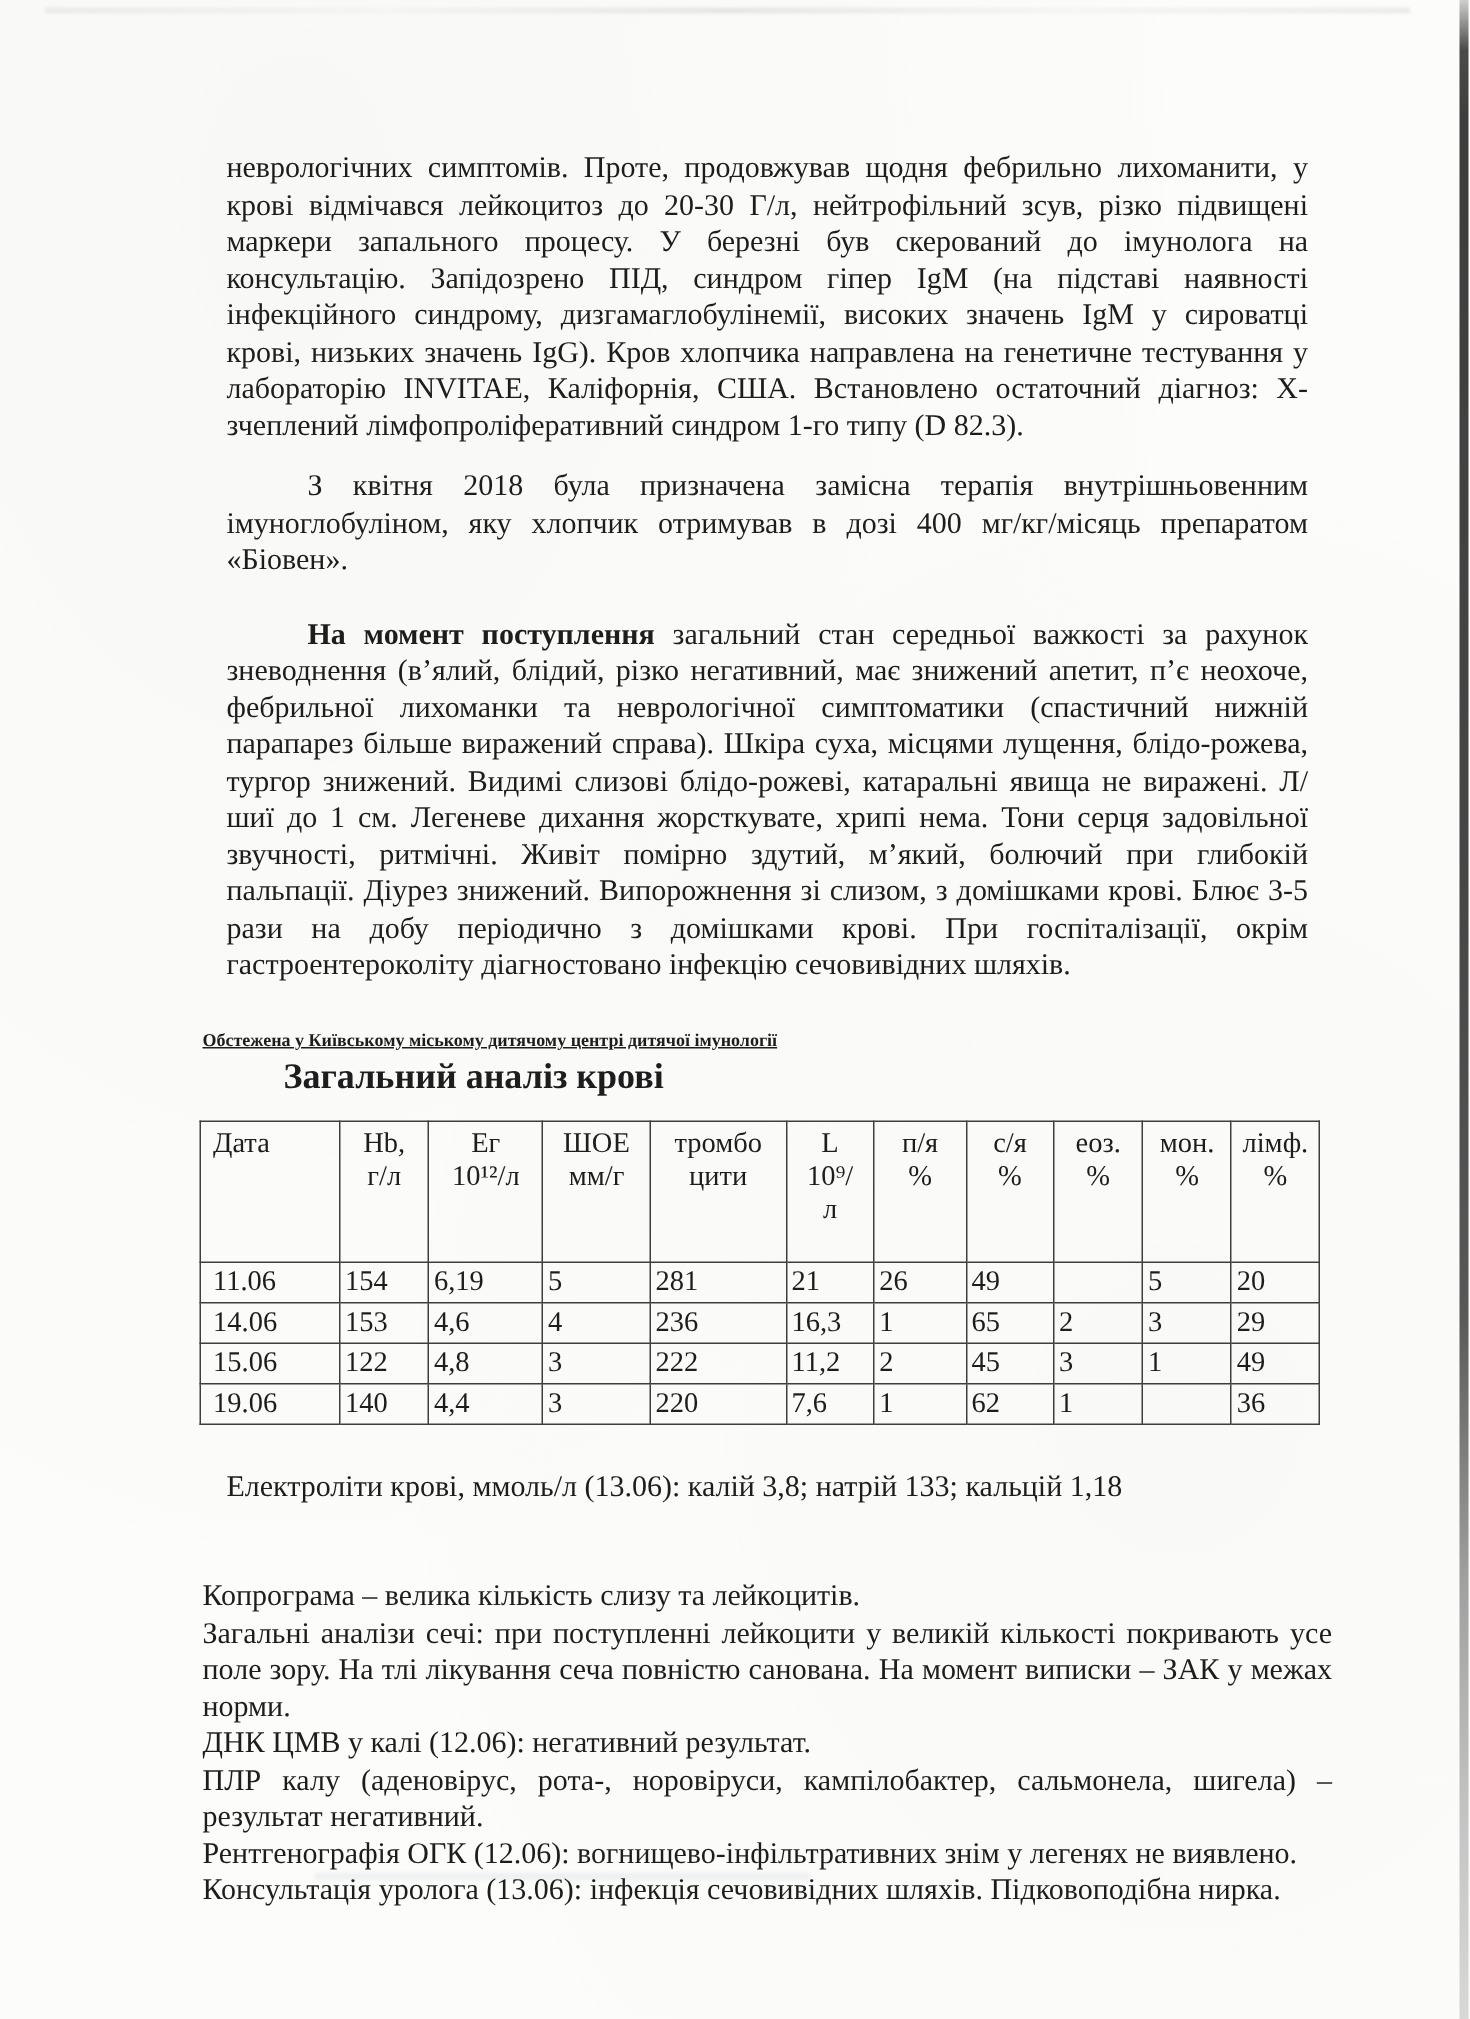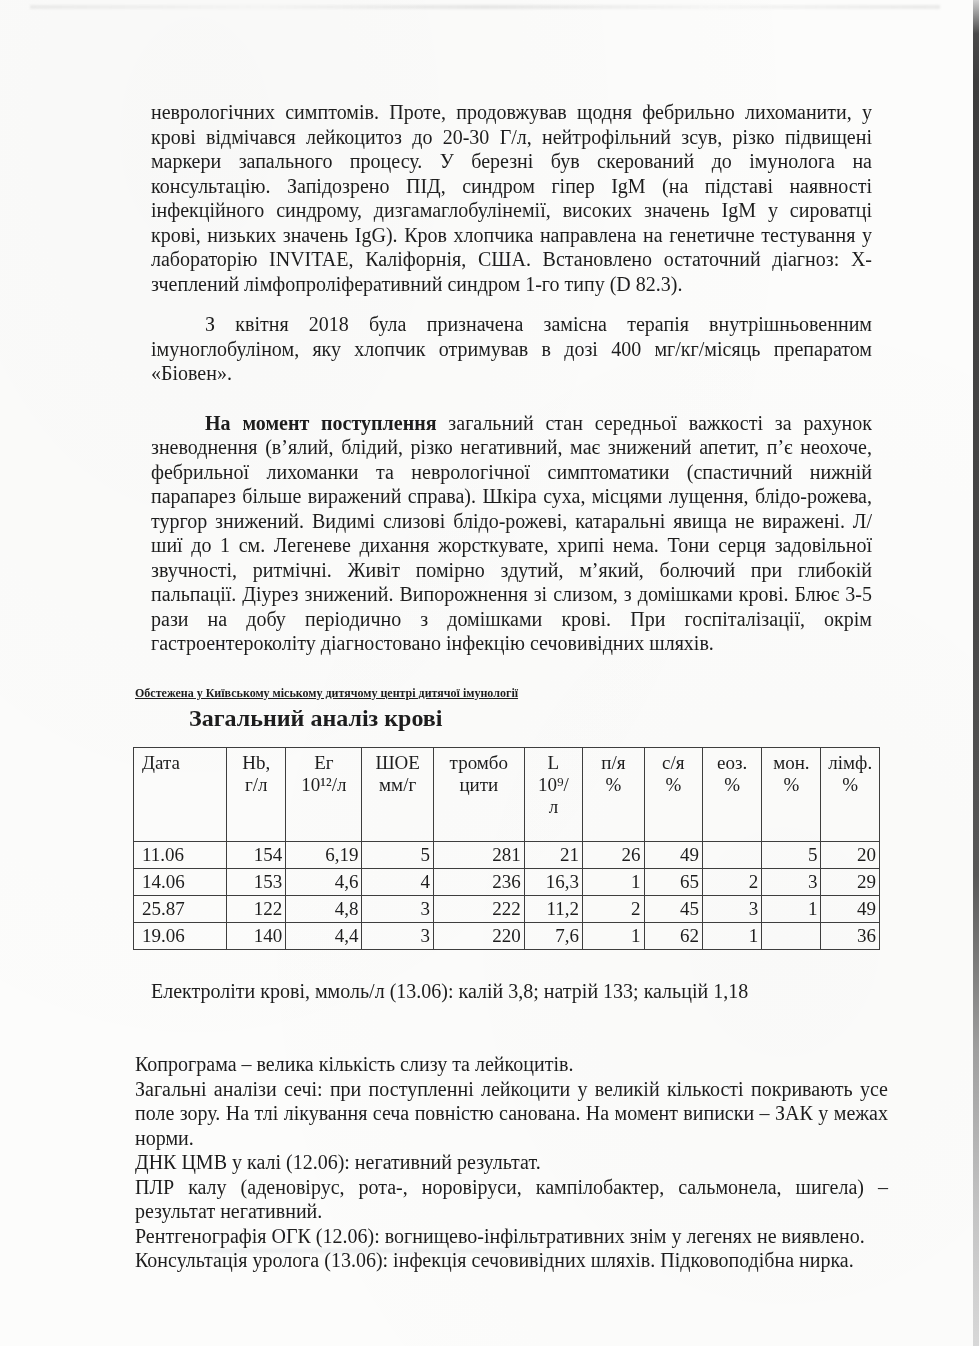--- a/index.html
+++ b/index.html
@@ -106,21 +106,21 @@
   }
   table.blood th {
     white-space: pre-line;
     vertical-align: top;
     text-align: center;
     line-height: 22px;
     height: 88px;
     padding-top: 4px;
   }
   table.blood td {
-    text-align: right;
+    text-align: left;
     height: 24px;
     line-height: 22px;
   }
   table.blood th:first-child, table.blood td:first-child {
     text-align: left;
     padding-left: 8px;
   }
   col.c-date  { width: 12.1%; }
   col.c-hb    { width: 7.7%; }
   col.c-er    { width: 9.9%; }
@@ -217,21 +217,21 @@
             <td>4</td>
             <td>236</td>
             <td>16,3</td>
             <td>1</td>
             <td>65</td>
             <td>2</td>
             <td>3</td>
             <td>29</td>
           </tr>
           <tr>
-            <td>25.87</td>
+            <td>15.06</td>
             <td>122</td>
             <td>4,8</td>
             <td>3</td>
             <td>222</td>
             <td>11,2</td>
             <td>2</td>
             <td>45</td>
             <td>3</td>
             <td>1</td>
             <td>49</td>

